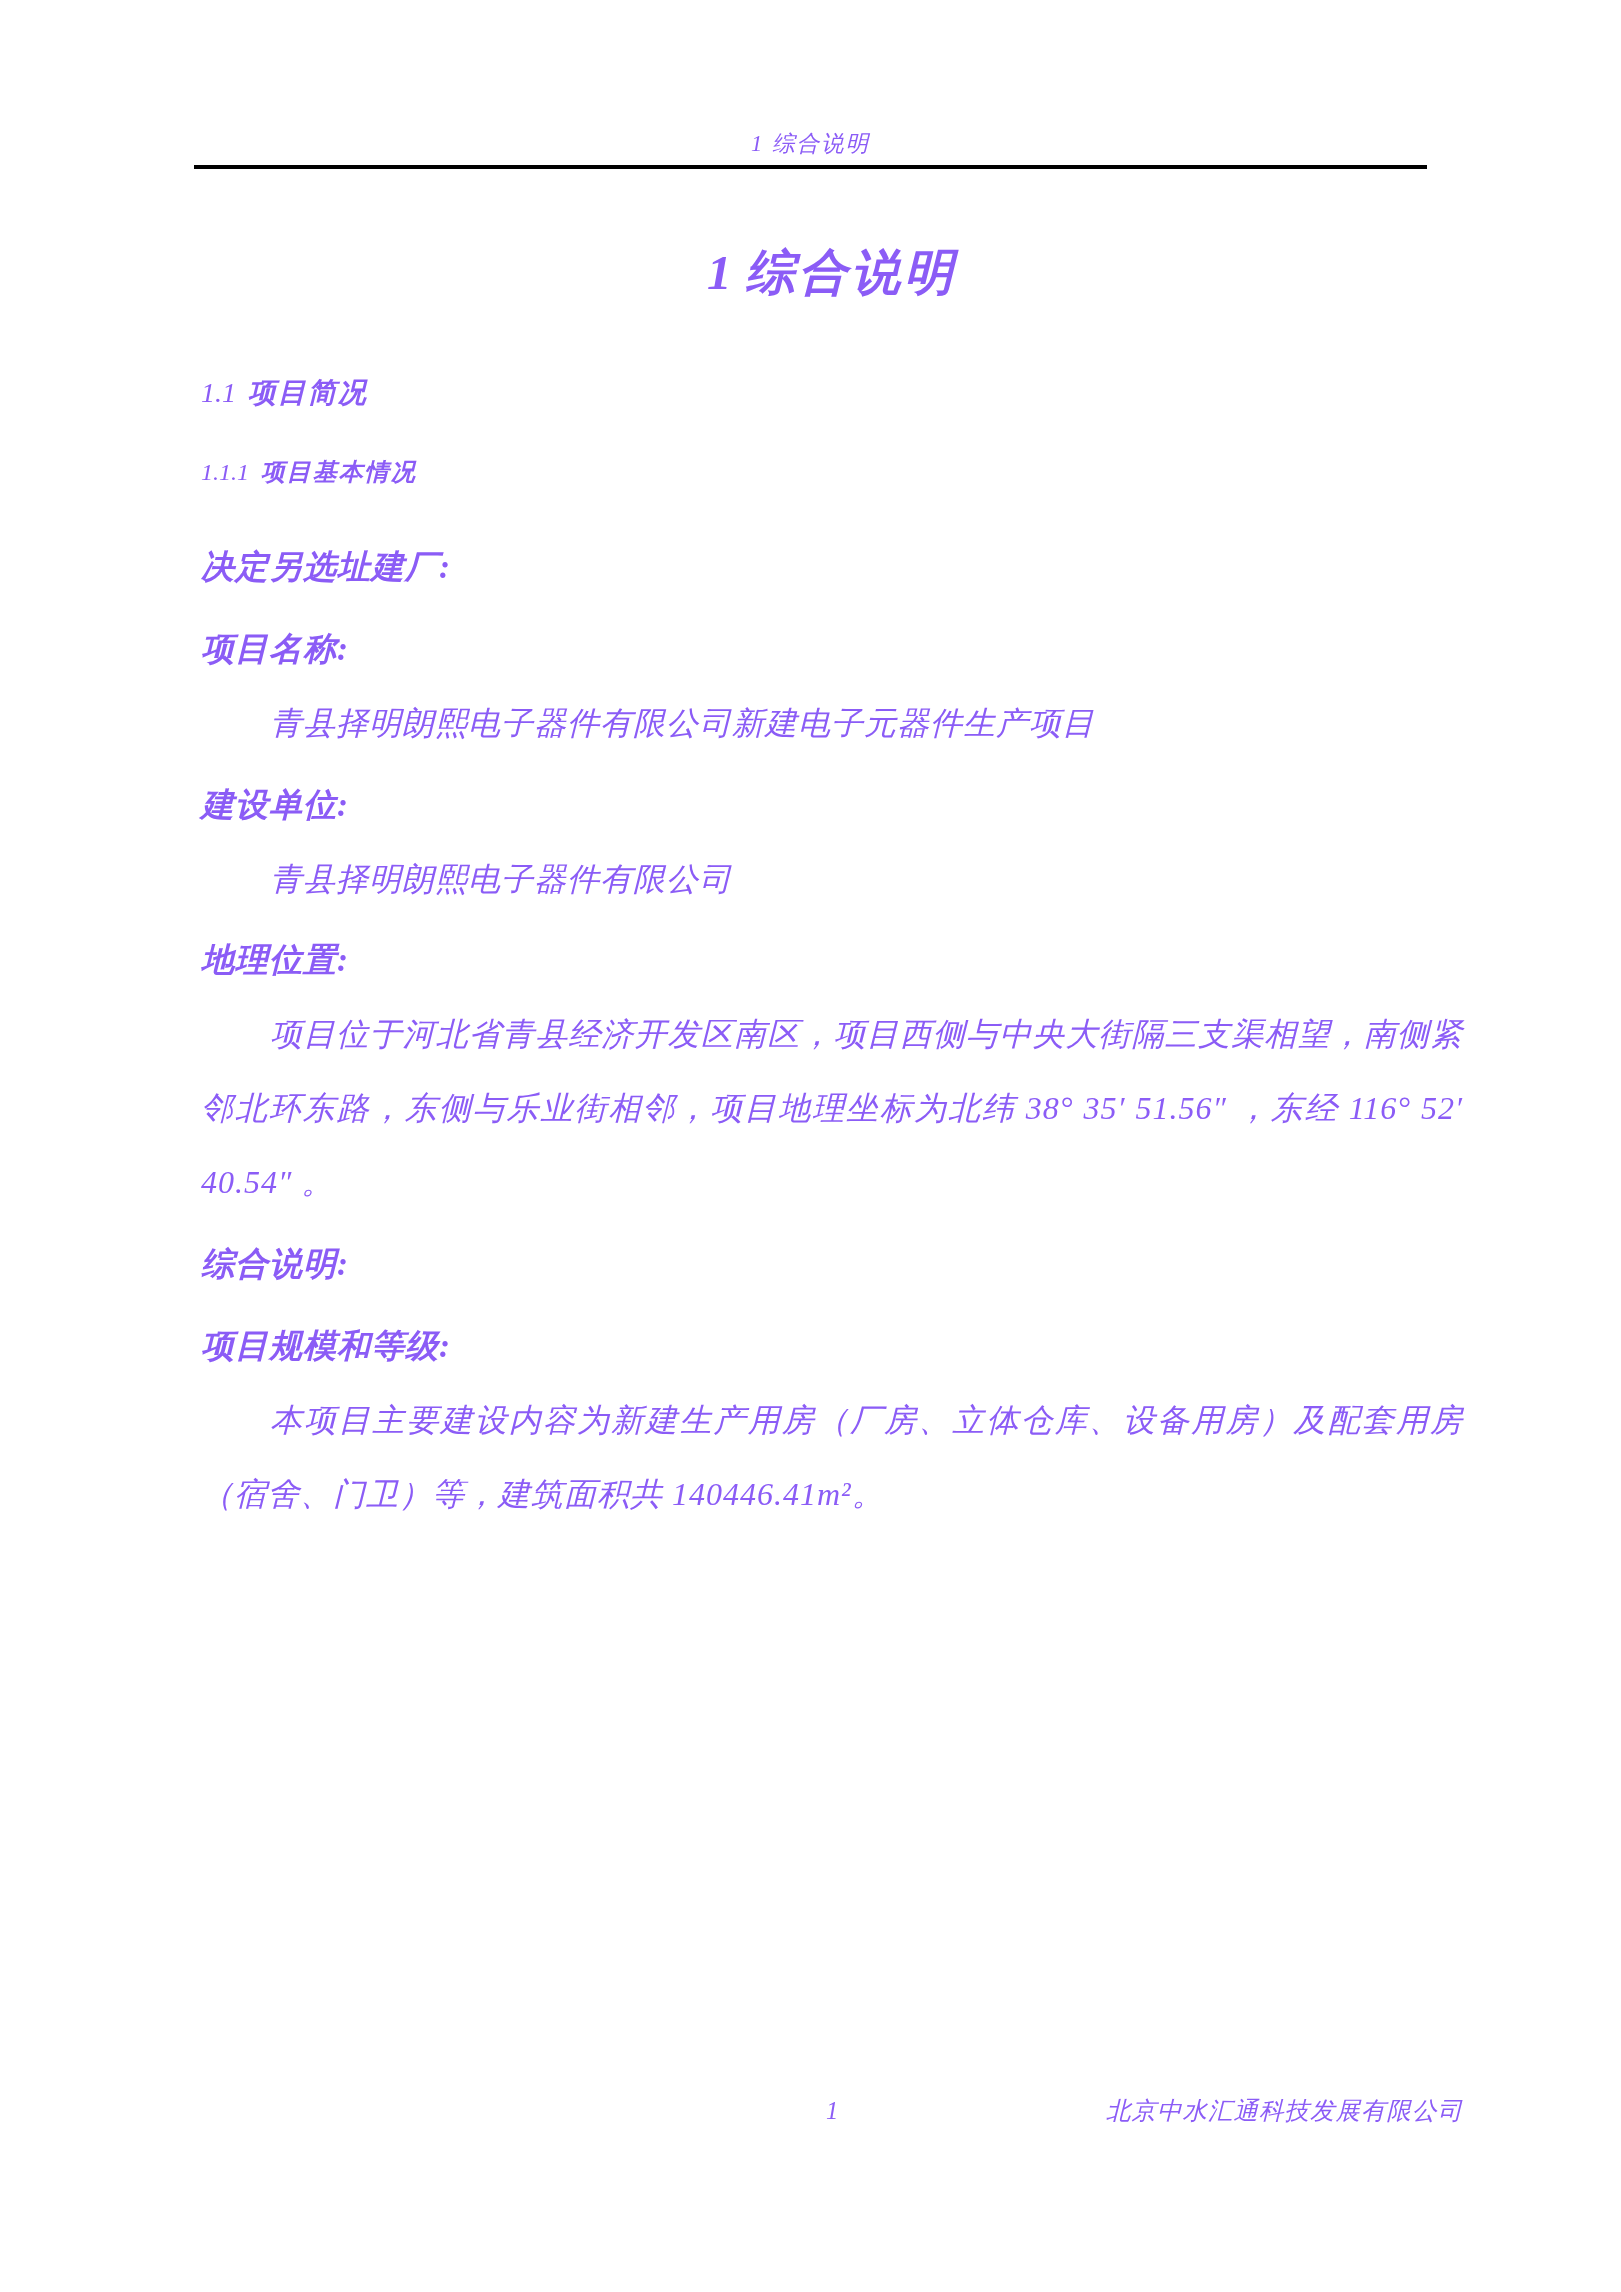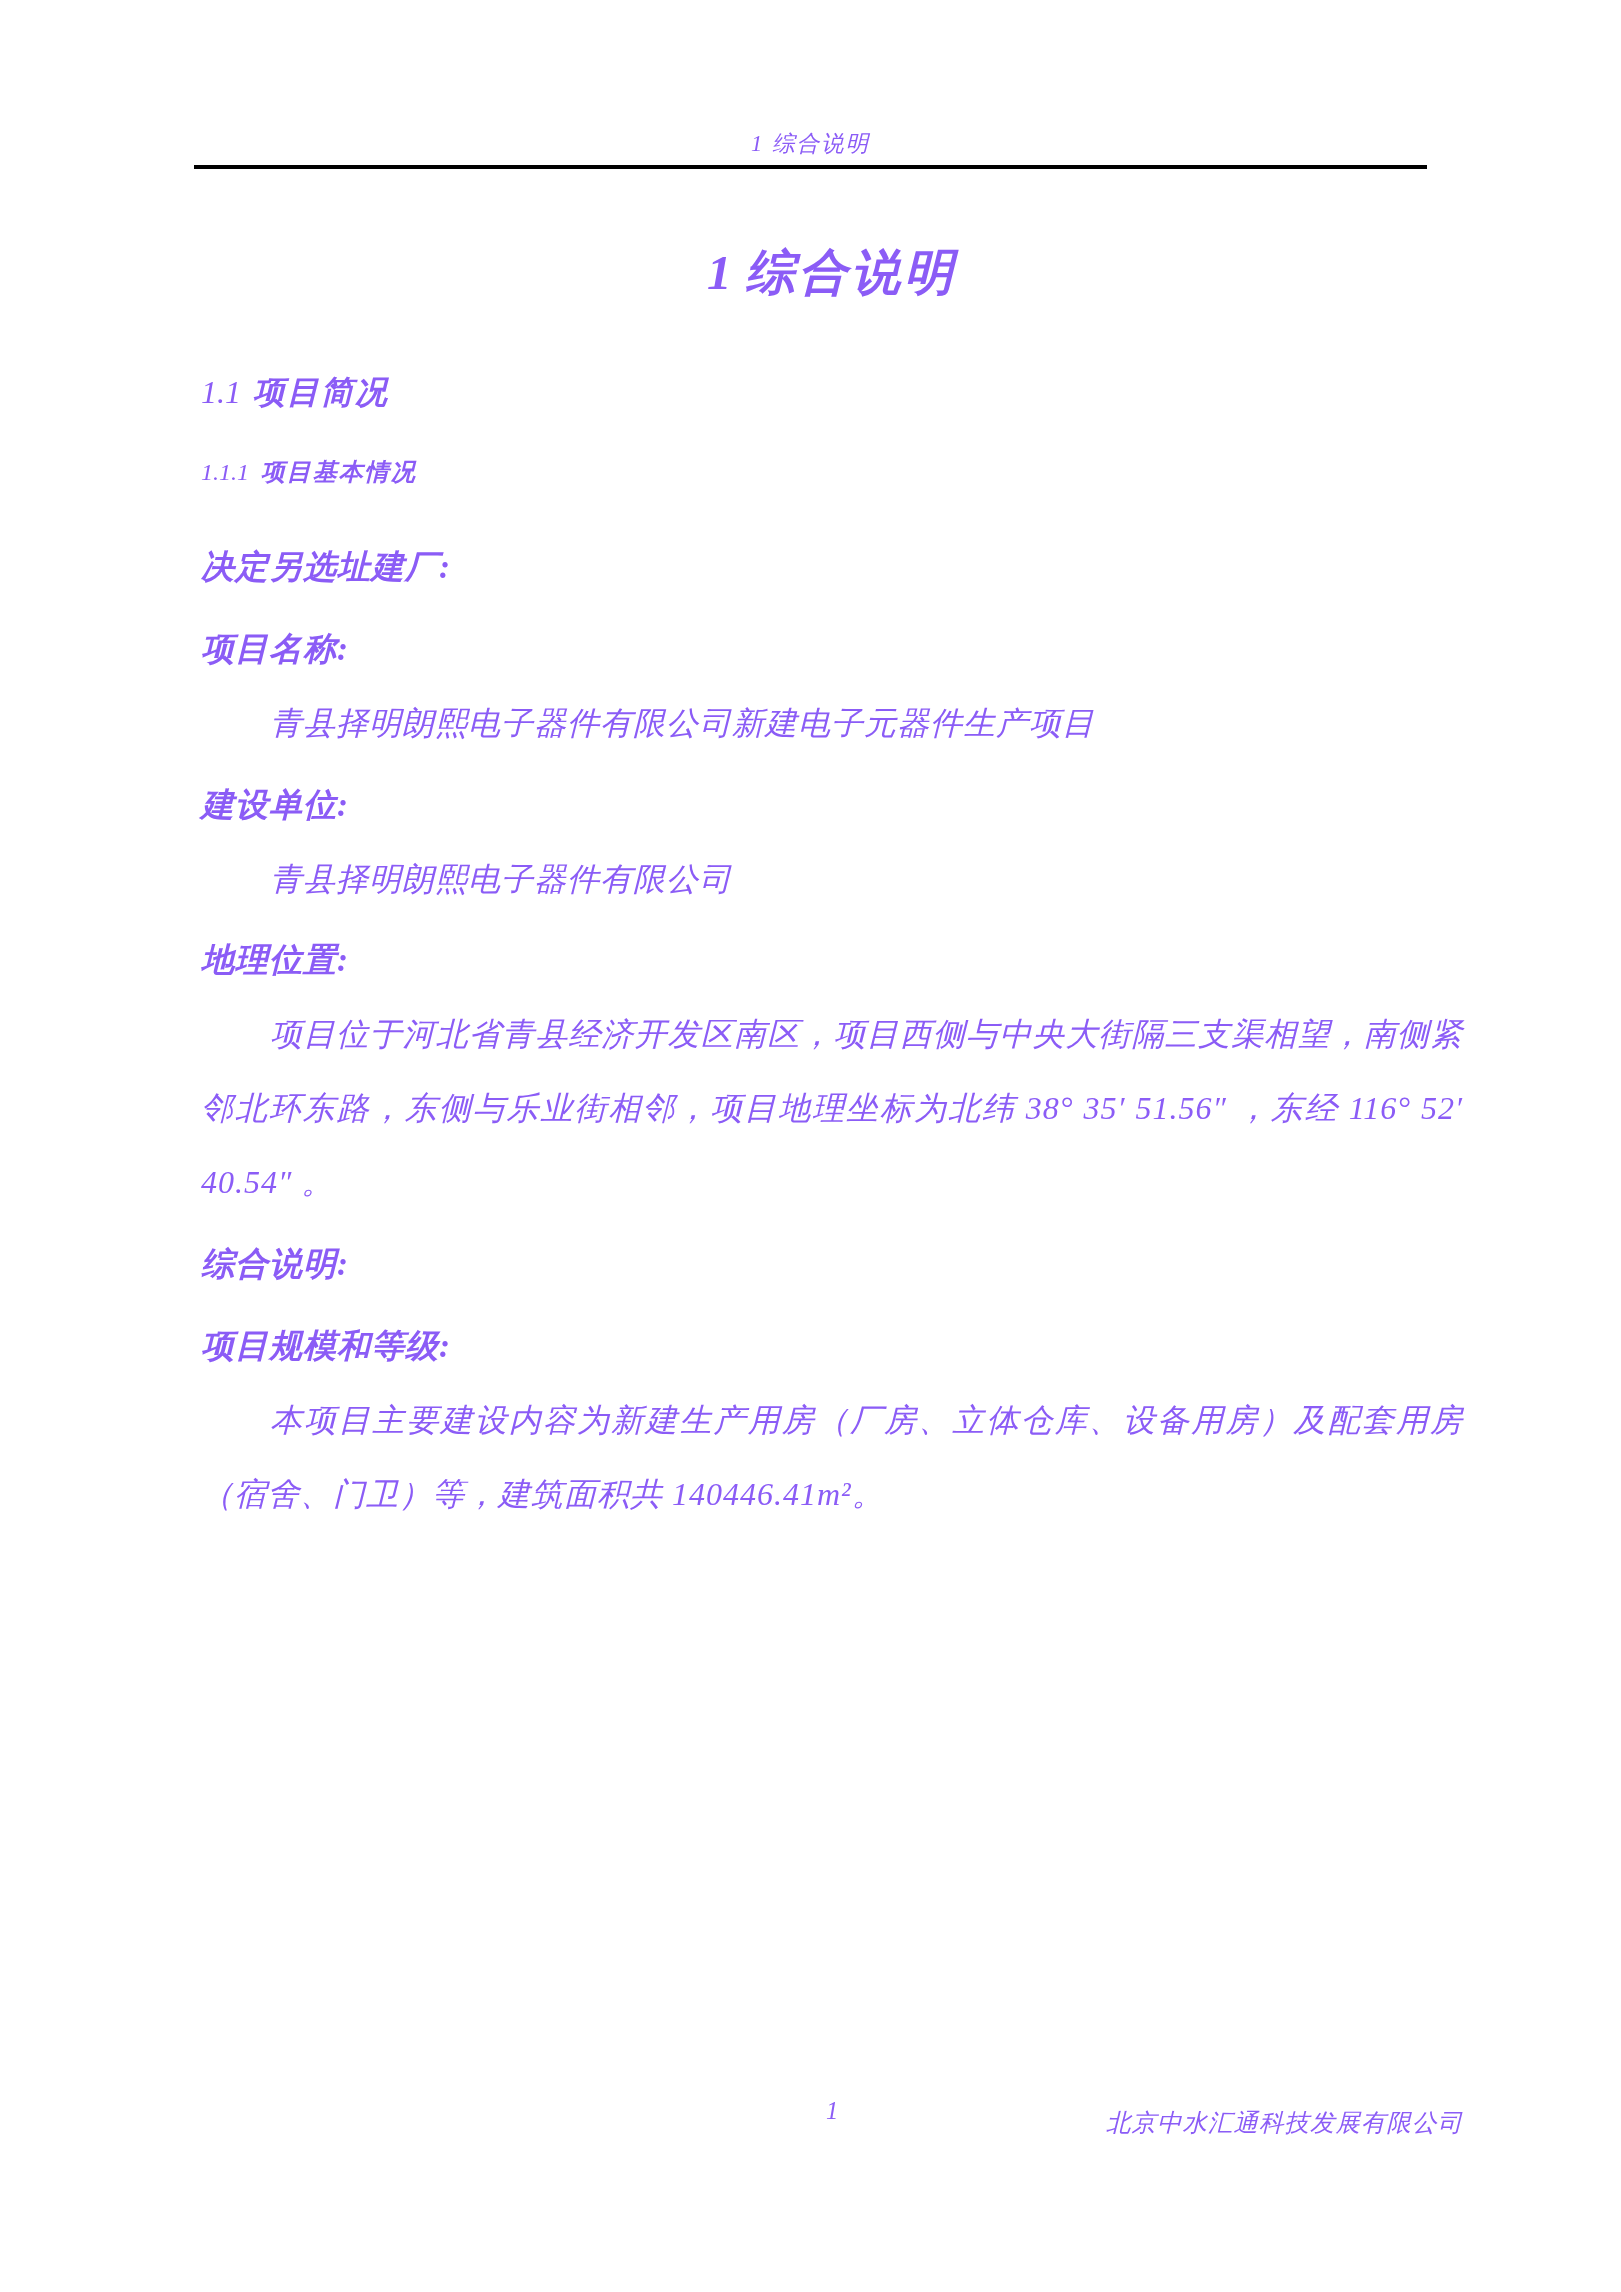--- a/index.html
+++ b/index.html
@@ -52,21 +52,21 @@
     font-weight: bold;
     margin-right: 13.7px;
   }
   .doc-title .zh {
     font-family: "Liberation Sans", sans-serif;
     letter-spacing: 3.9px;
   }
 
   .h2 {
     margin: 63px 0 0 0;
-    font-size: 32px;
+    font-size: 28px;
     line-height: 51px;
   }
   .h3 {
     margin: 31px 0 0 0;
     font-size: 24px;
     line-height: 45px;
   }
   .h2 .num, .h3 .num {
     font-family: "Liberation Serif", serif;
     font-weight: normal;
@@ -107,21 +107,21 @@
   }
   .page-number {
     position: absolute;
     left: 0;
     right: 0;
     text-align: center;
   }
   .footer-company {
     position: absolute;
     right: 0;
-    top: 12px;
+    top: 0;
     letter-spacing: 1px;
   }
 </style>
 </head>
 <body>
 
 <div class="page">
 
   <div class="running-header">
     <div class="running-title">1  综合说明</div>

